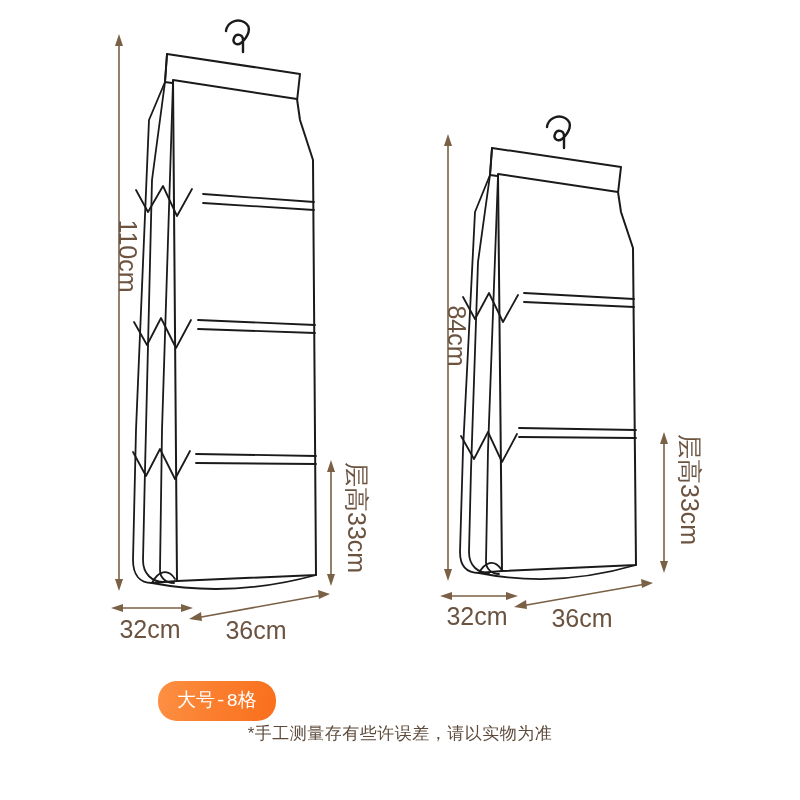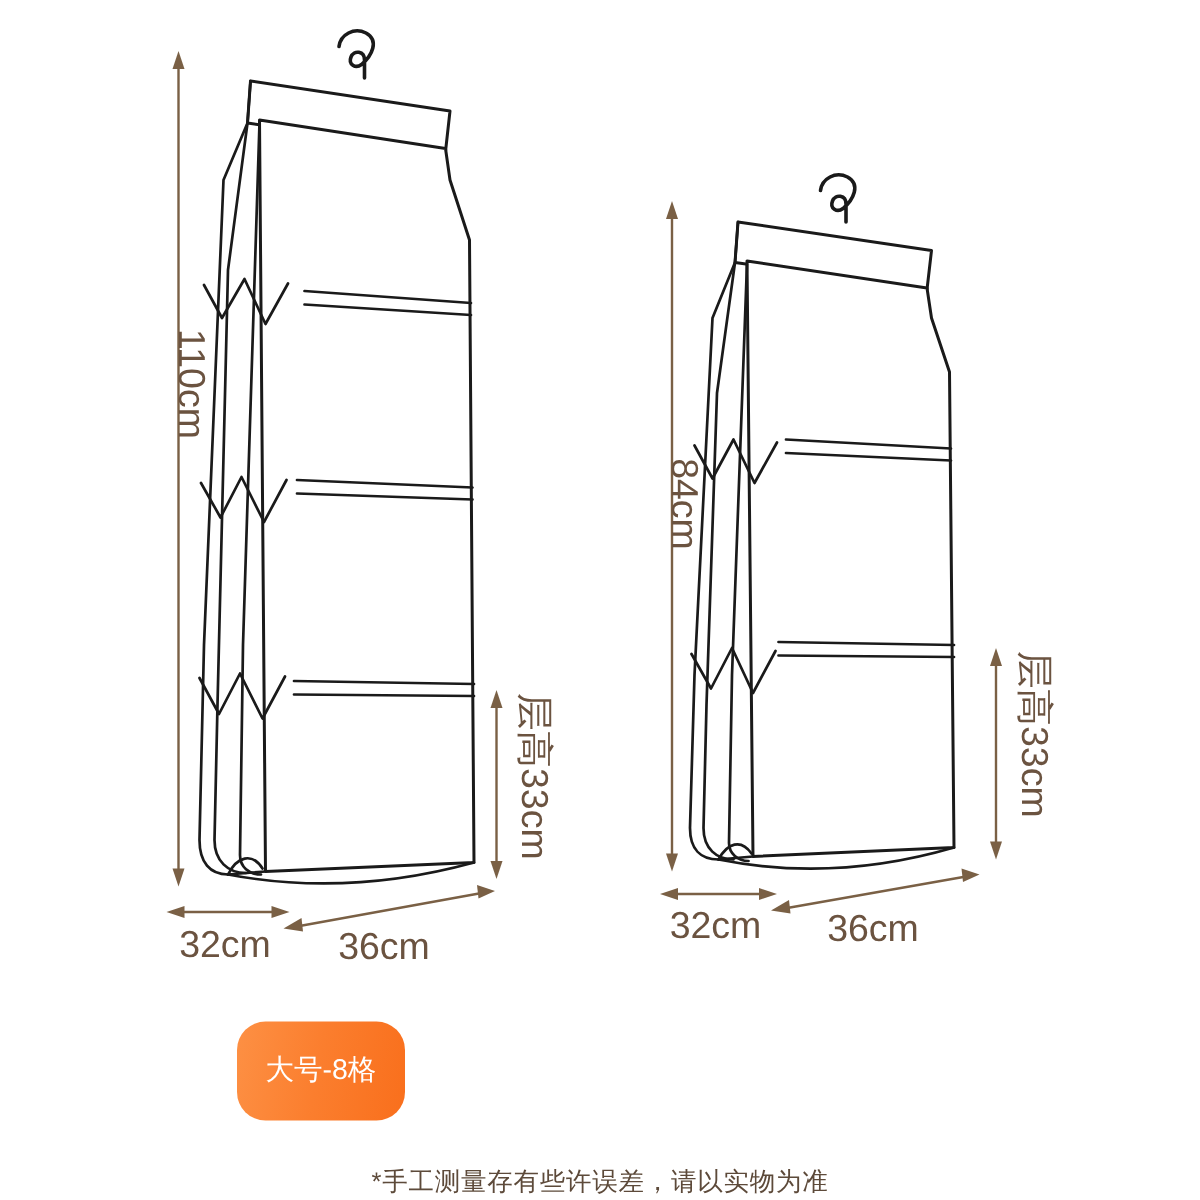--- a/index.html
+++ b/index.html
@@ -67,35 +67,35 @@
     position: absolute;
     left: 0;
     top: 681px;
     width: 800px;
     height: 44px;
   }
   .badge {
     position: absolute;
     height: 34px;
     line-height: 34px;
-    padding: 16px 19px;
+    padding: 3px 19px;
     border-radius: 19px;
     color: #ffffff;
     font-size: 19px;
-    font-family: Liberation Sans, sans-serif;
+    font-family: Liberation Mono, monospace;
     white-space: nowrap;
     text-align: center;
     background: linear-gradient(100deg, #fd9044 0%, #fb7e2e 48%, #f96f1c 100%);
   }
   #badge-large { left: 158px; }
   #badge-small { left: 524px; }
   .footer-note {
     position: absolute;
     left: 0;
-    top: 776px;
+    top: 722px;
     width: 800px;
     text-align: center;
     font-size: 17px;
     color: #5d4a3a;
     font-family: "Liberation Sans", "DejaVu Sans", sans-serif;
     letter-spacing: 0.5px;
   }
 </style>
 </head>
 <body>

